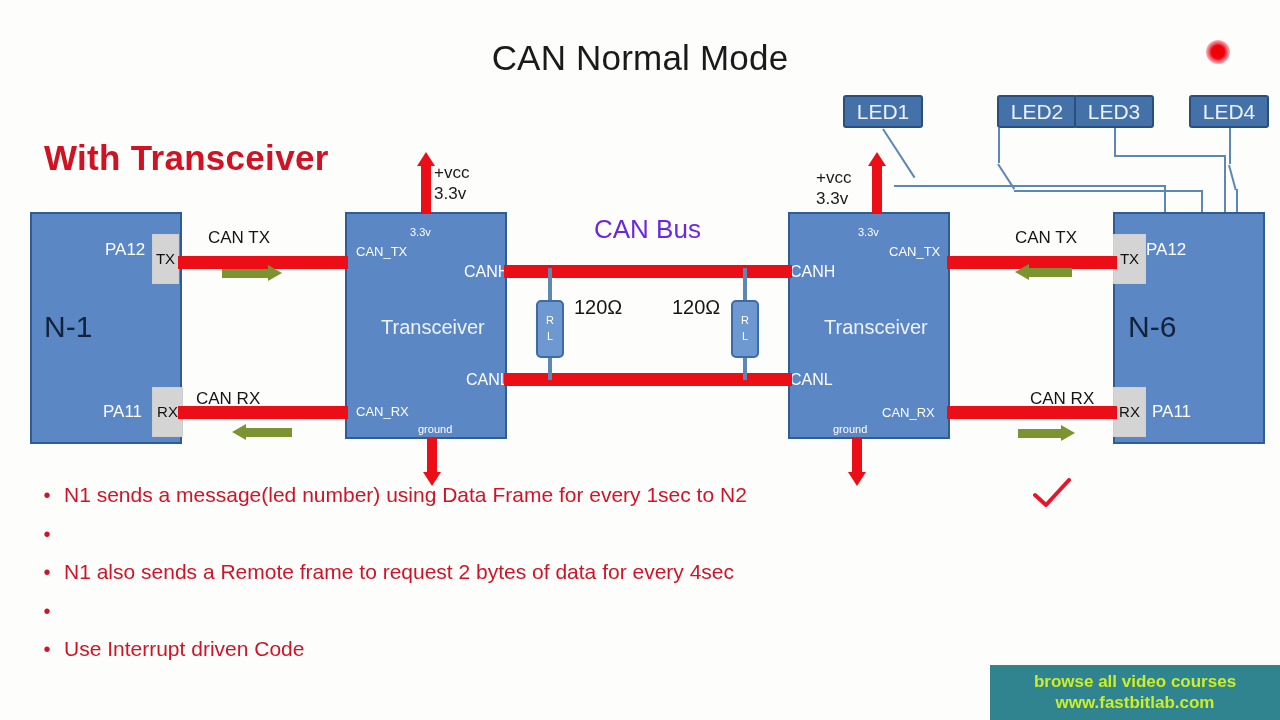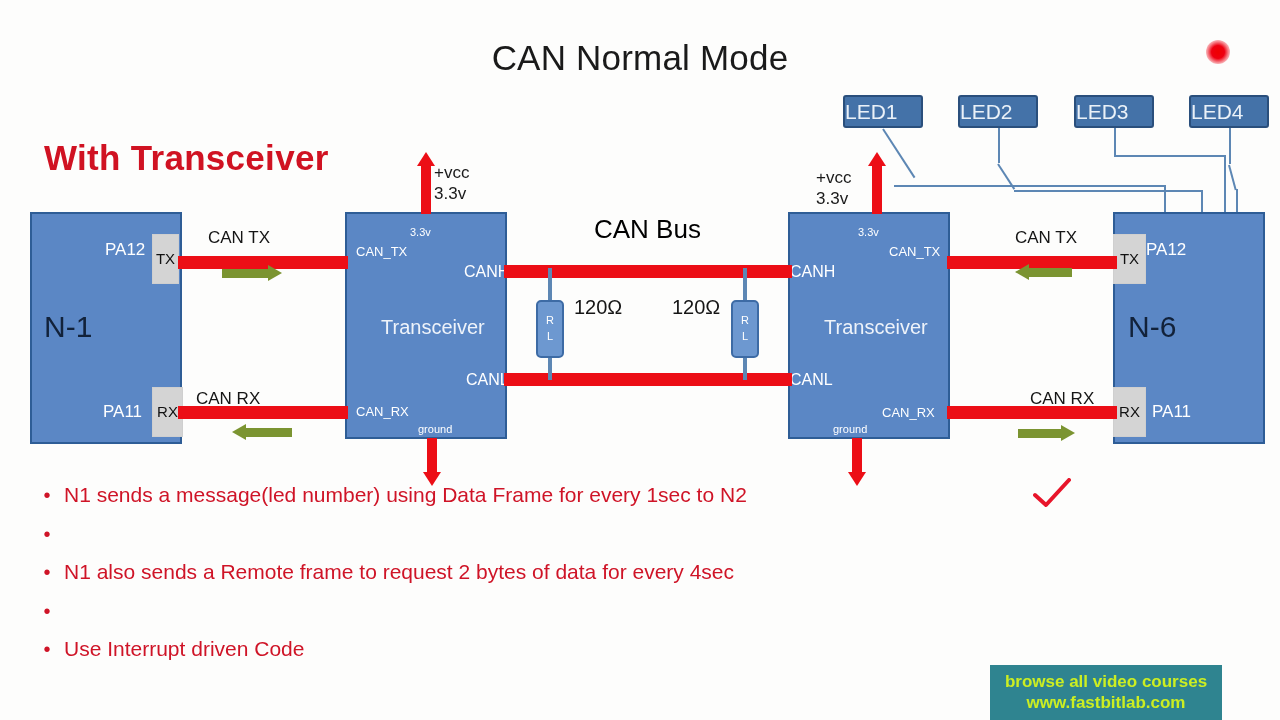--- a/index.html
+++ b/index.html
@@ -106,20 +106,21 @@
 
   
   .led-box {
     position: absolute;
     background: #4472a8;
     border: 2px solid #2a4f7c;
     border-radius: 3px;
     box-sizing: border-box;
     display: flex;
     align-items: center;
+    justify-content: center;
     color: #eaf1f8;
     font-size: 21px;
   }
   .led-wire {
     position: absolute;
     background: #5d87b4;
   }
   .led-wire.v { width: 2px; }
   .led-wire.h { height: 2px; }
   .led-wire-diag {
@@ -192,21 +193,21 @@
     position: absolute;
     font-size: 17px;
     color: #151515;
     white-space: nowrap;
   }
 
   
   #canbus-heading {
     position: absolute;
     font-size: 26px;
-    color: #000000;
+    color: #6d28d9;
     white-space: nowrap;
   }
 
   
   .res-wire {
     position: absolute;
     width: 4px;
     background: #5d87b4;
   }
   .resistor {
@@ -266,21 +267,21 @@
     top: 478px;
     width: 40px;
     height: 34px;
   }
 
   
   #footer-banner {
     position: absolute;
     left: 990px;
     top: 665px;
-    width: 232px;
+    width: 290px;
     height: 55px;
     background: #2f8490;
     display: flex;
     flex-direction: column;
     align-items: center;
     justify-content: center;
     line-height: 1.18;
   }
   #footer-banner div {
     color: #ccee22;
@@ -296,21 +297,21 @@
 
   <div id="title">CAN Normal Mode</div>
 
   <div id="subtitle">With Transceiver</div>
 
   <div id="laser-dot"></div>
 
   <div class="led-box" style="left:843px; top:95px; width:80px; height:33px;">
     <span>LED1</span>
   </div>
-  <div class="led-box" style="left:958px; top:95px; width:80px; height:33px;">
+  <div class="led-box" style="left:997px; top:95px; width:80px; height:33px;">
     <span>LED2</span>
   </div>
   <div class="led-box" style="left:1074px; top:95px; width:80px; height:33px;">
     <span>LED3</span>
   </div>
   <div class="led-box" style="left:1189px; top:95px; width:80px; height:33px;">
     <span>LED4</span>
   </div>
 
   <div class="led-wire-diag" style="left:883px; top:128px; width:58px; transform:rotate(57deg);"></div>

